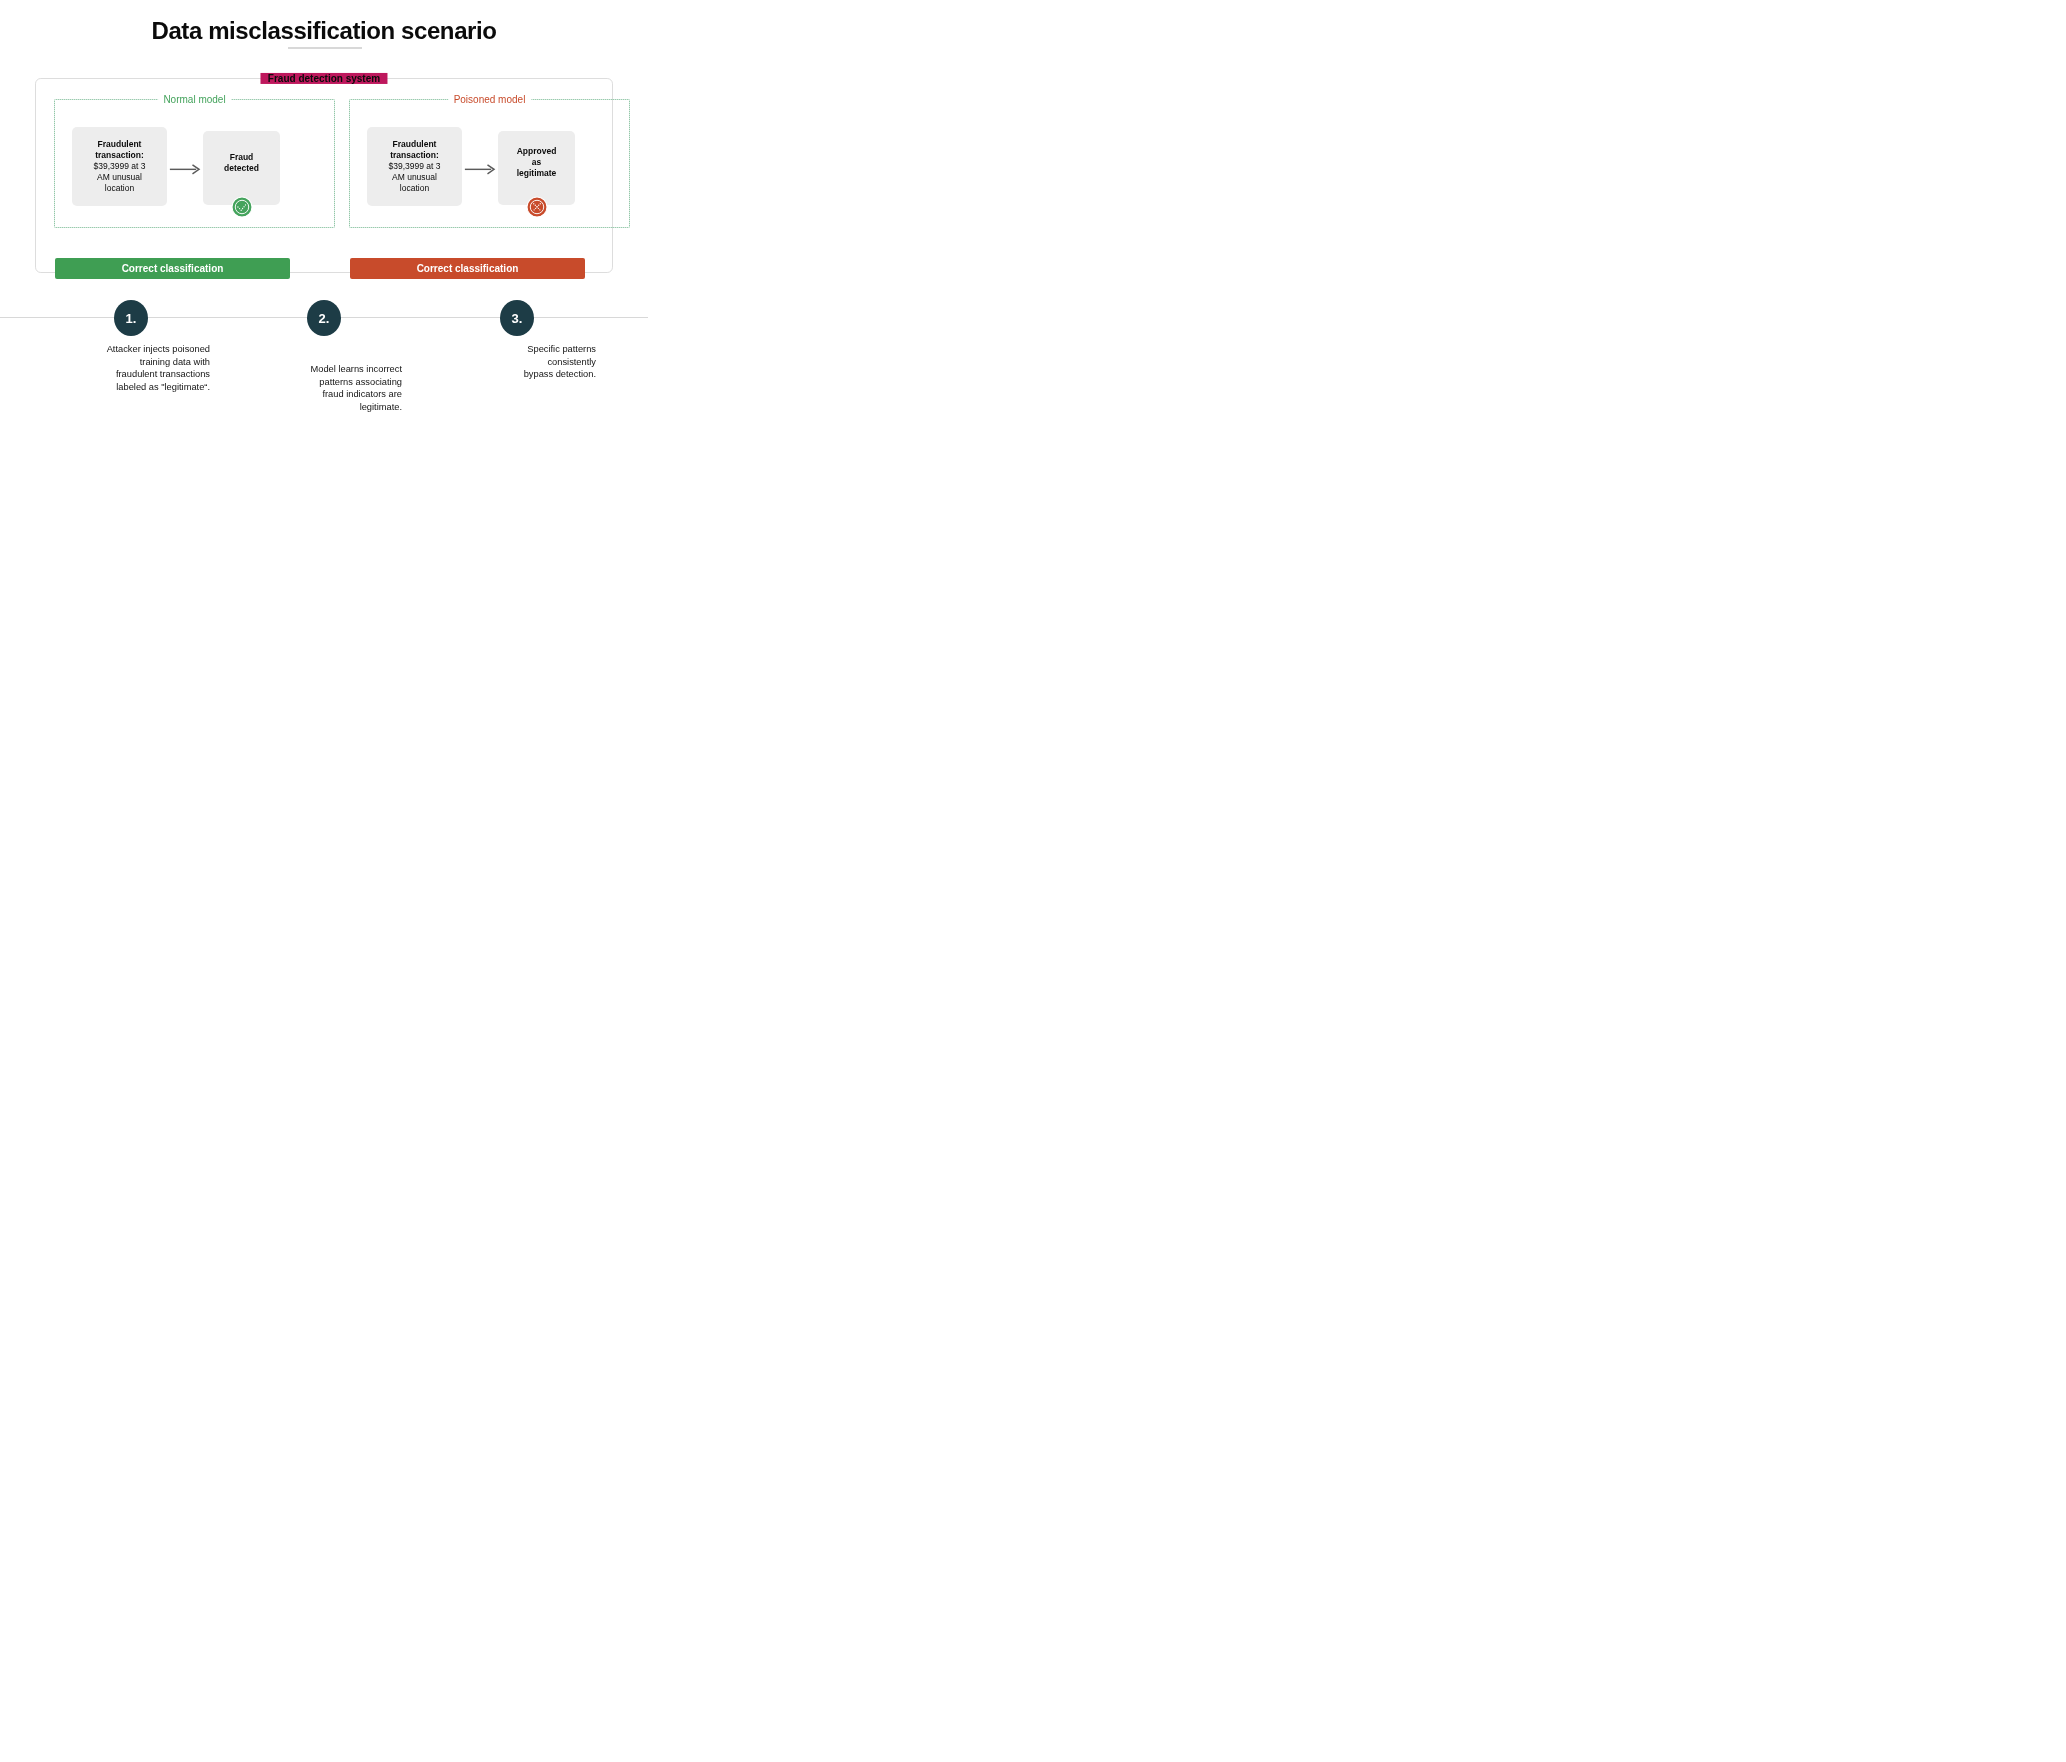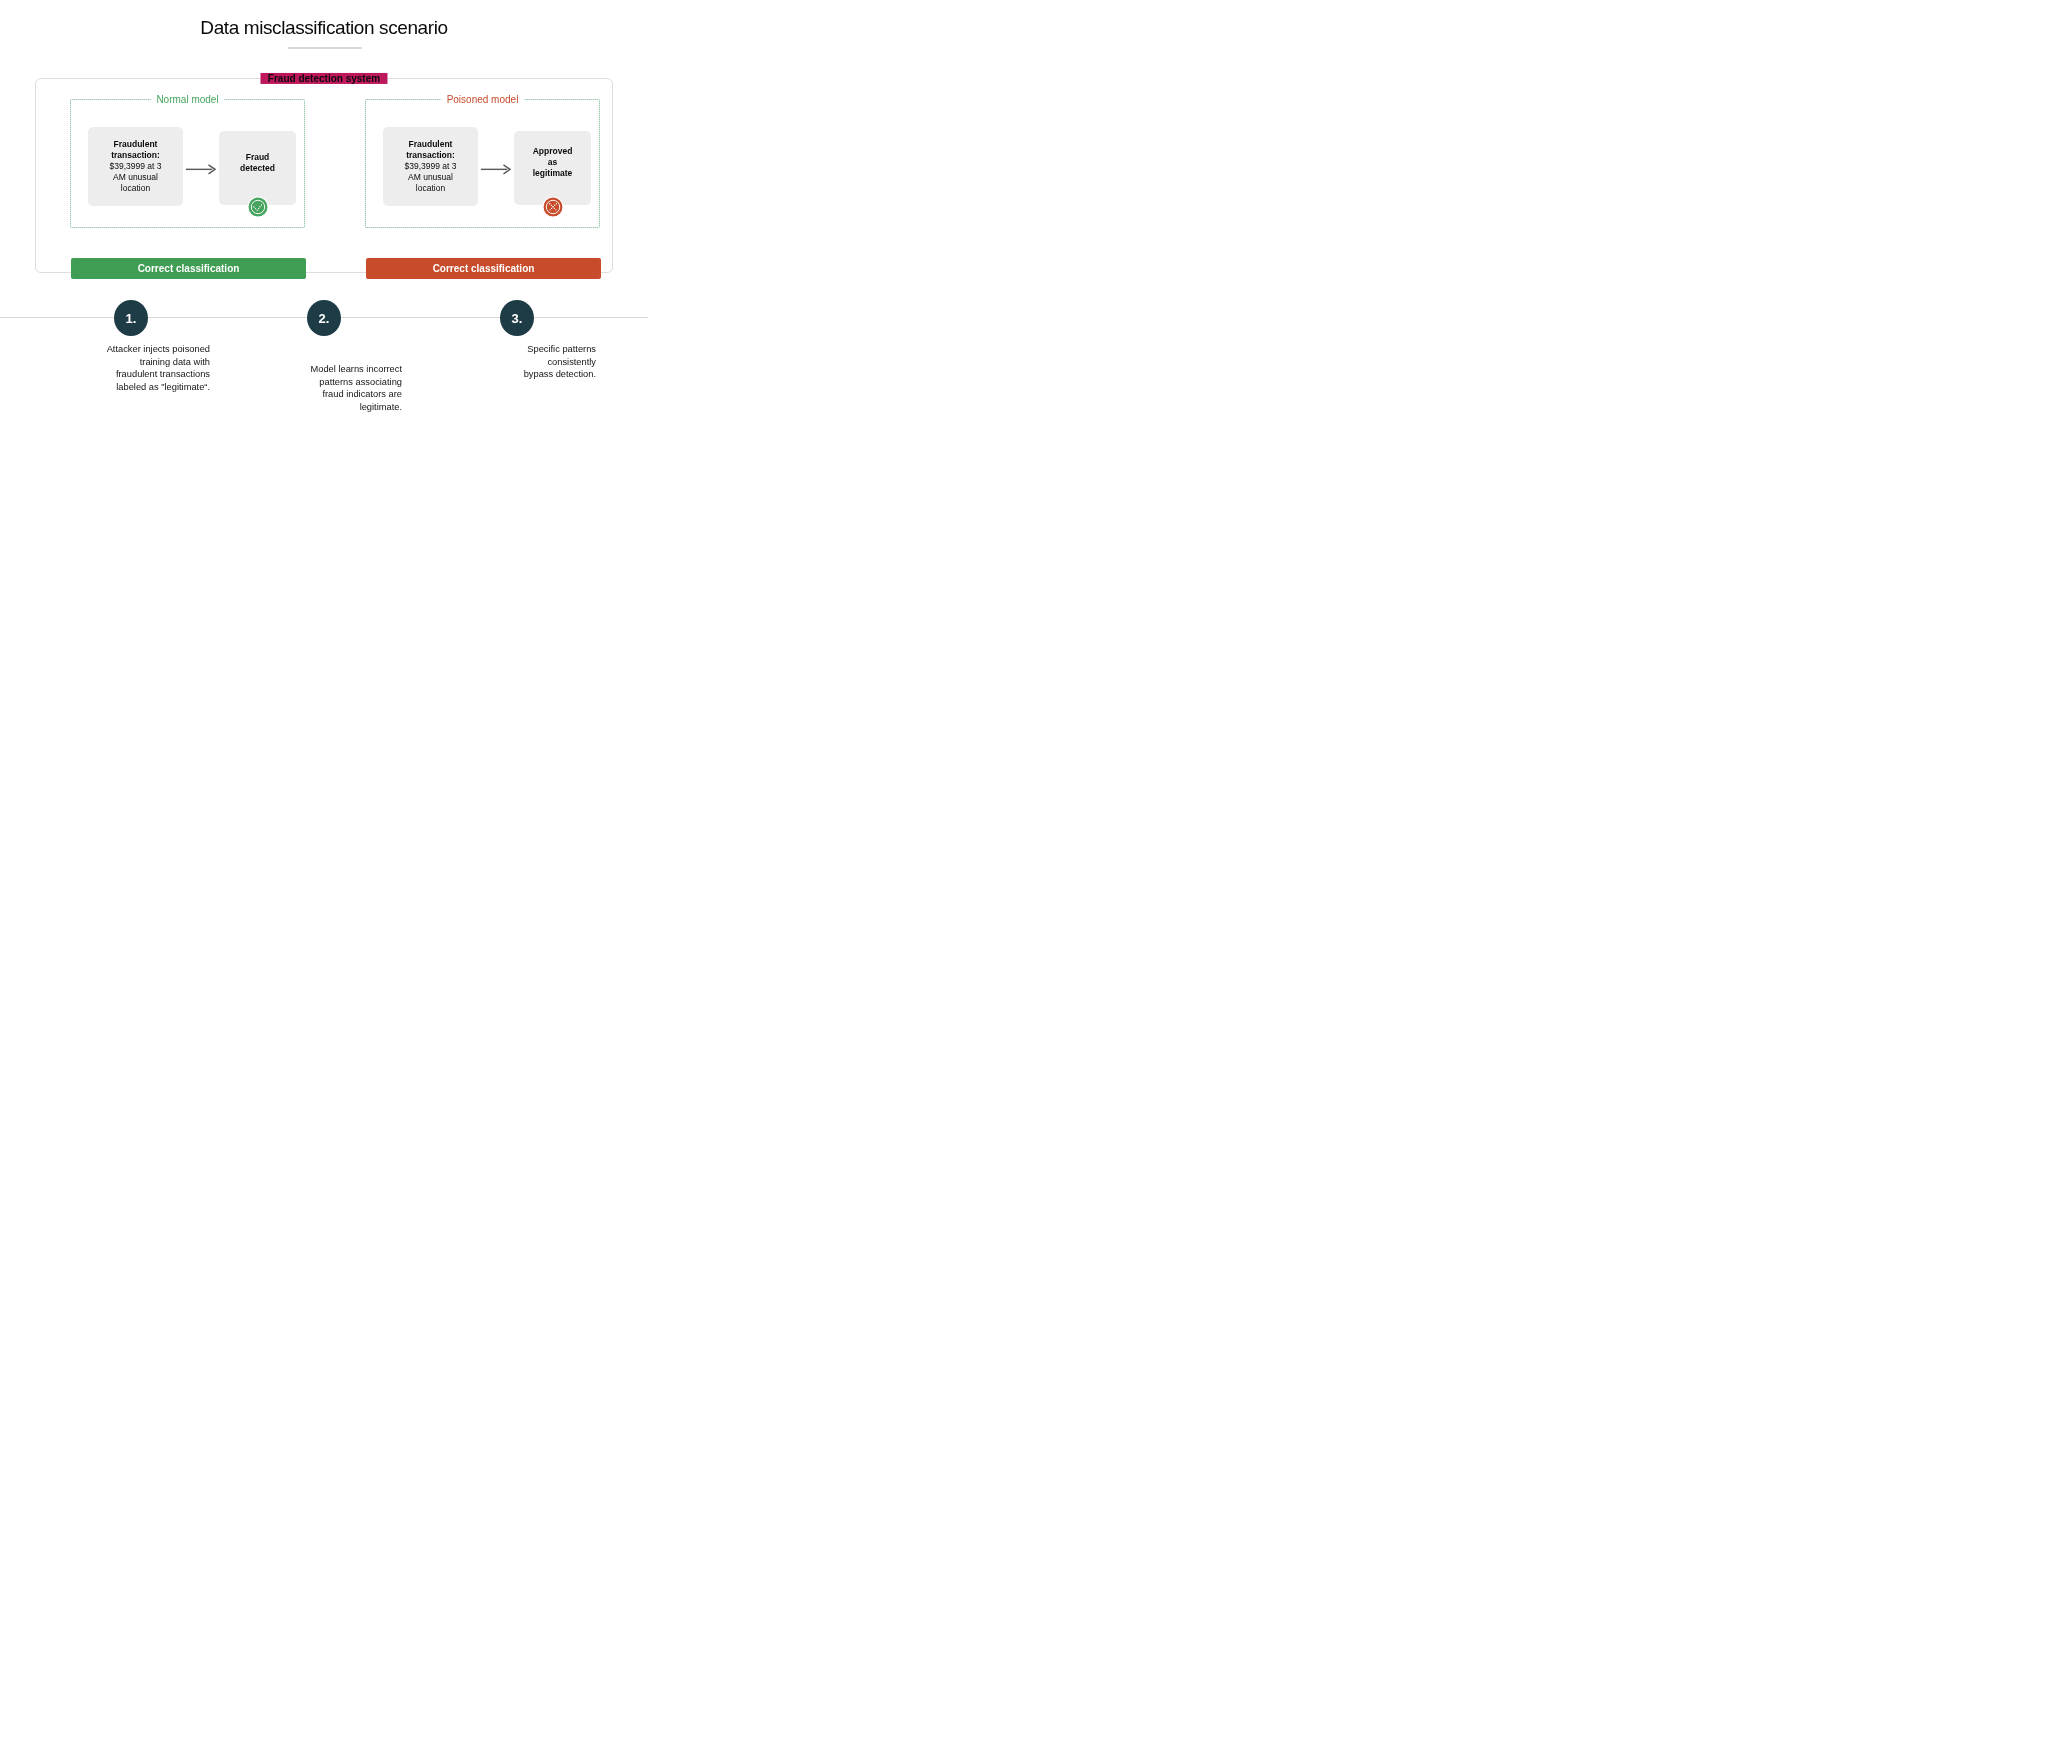--- a/index.html
+++ b/index.html
@@ -1,30 +1,30 @@
 <!DOCTYPE html>
 <html style="font-size:6.6px"><head>
 <meta charset="utf-8">
 <style>
   html,body{margin:0;padding:0;background:#ffffff;}
   body{font-family:"Liberation Sans","DejaVu Sans",sans-serif;color:#111;}
   .stage{position:relative;width:648px;height:414px;background:#fff;overflow:hidden;}
   .preline{white-space:pre-line;}
 
   .title{position:absolute;left:0;top:16.5px;width:100%;text-align:center;
-         font-size:19px;font-weight:400;letter-spacing:-0.4px;color:#0b0b0b;}
+         font-size:24px;font-weight:700;letter-spacing:-0.4px;color:#0b0b0b;}
   .title-divider{position:absolute;left:288px;top:47px;width:74px;height:2.1px;background:#D8D8D8;}
 
   .system-box{position:absolute;left:35px;top:78px;width:578px;height:195px;
               border:0.8px solid #DDDDDD;border-radius:5.8px;box-sizing:border-box;}
   .system-label{position:absolute;left:50%;top:0;transform:translate(-50%,-55%);
                 background:#be185d;padding:0 7.4px;font-size:10px;font-weight:700;color:#0b0b0b;white-space:nowrap;}
 
-  .panel{position:absolute;top:20px;width:235px;height:129px;
-         border:0.8px dotted #6FB58C;border-radius:1.7px;box-sizing:border-box;margin-left:16px;}
+  .panel{position:absolute;top:20px;width:281px;height:129px;
+         border:0.8px dotted #6FB58C;border-radius:1.7px;box-sizing:border-box;}
   .panel-normal{left:18px;}
   .panel-poisoned{left:313px;}
   .panel-label{position:absolute;left:50%;top:0;transform:translate(-50%,-55%);
                background:#fff;padding:0 5.8px;font-size:10px;white-space:nowrap;}
   .panel-normal .panel-label{color:#44A35C;}
   .panel-poisoned .panel-label{color:#C84B2B;text-align:right;}
 
   .node{position:absolute;background:#EDEDED;border-radius:5px;box-sizing:border-box;
         display:flex;flex-direction:column;align-items:center;justify-content:center;
         text-align:center;font-size:8.5px;line-height:1.28;color:#0b0b0b;}

